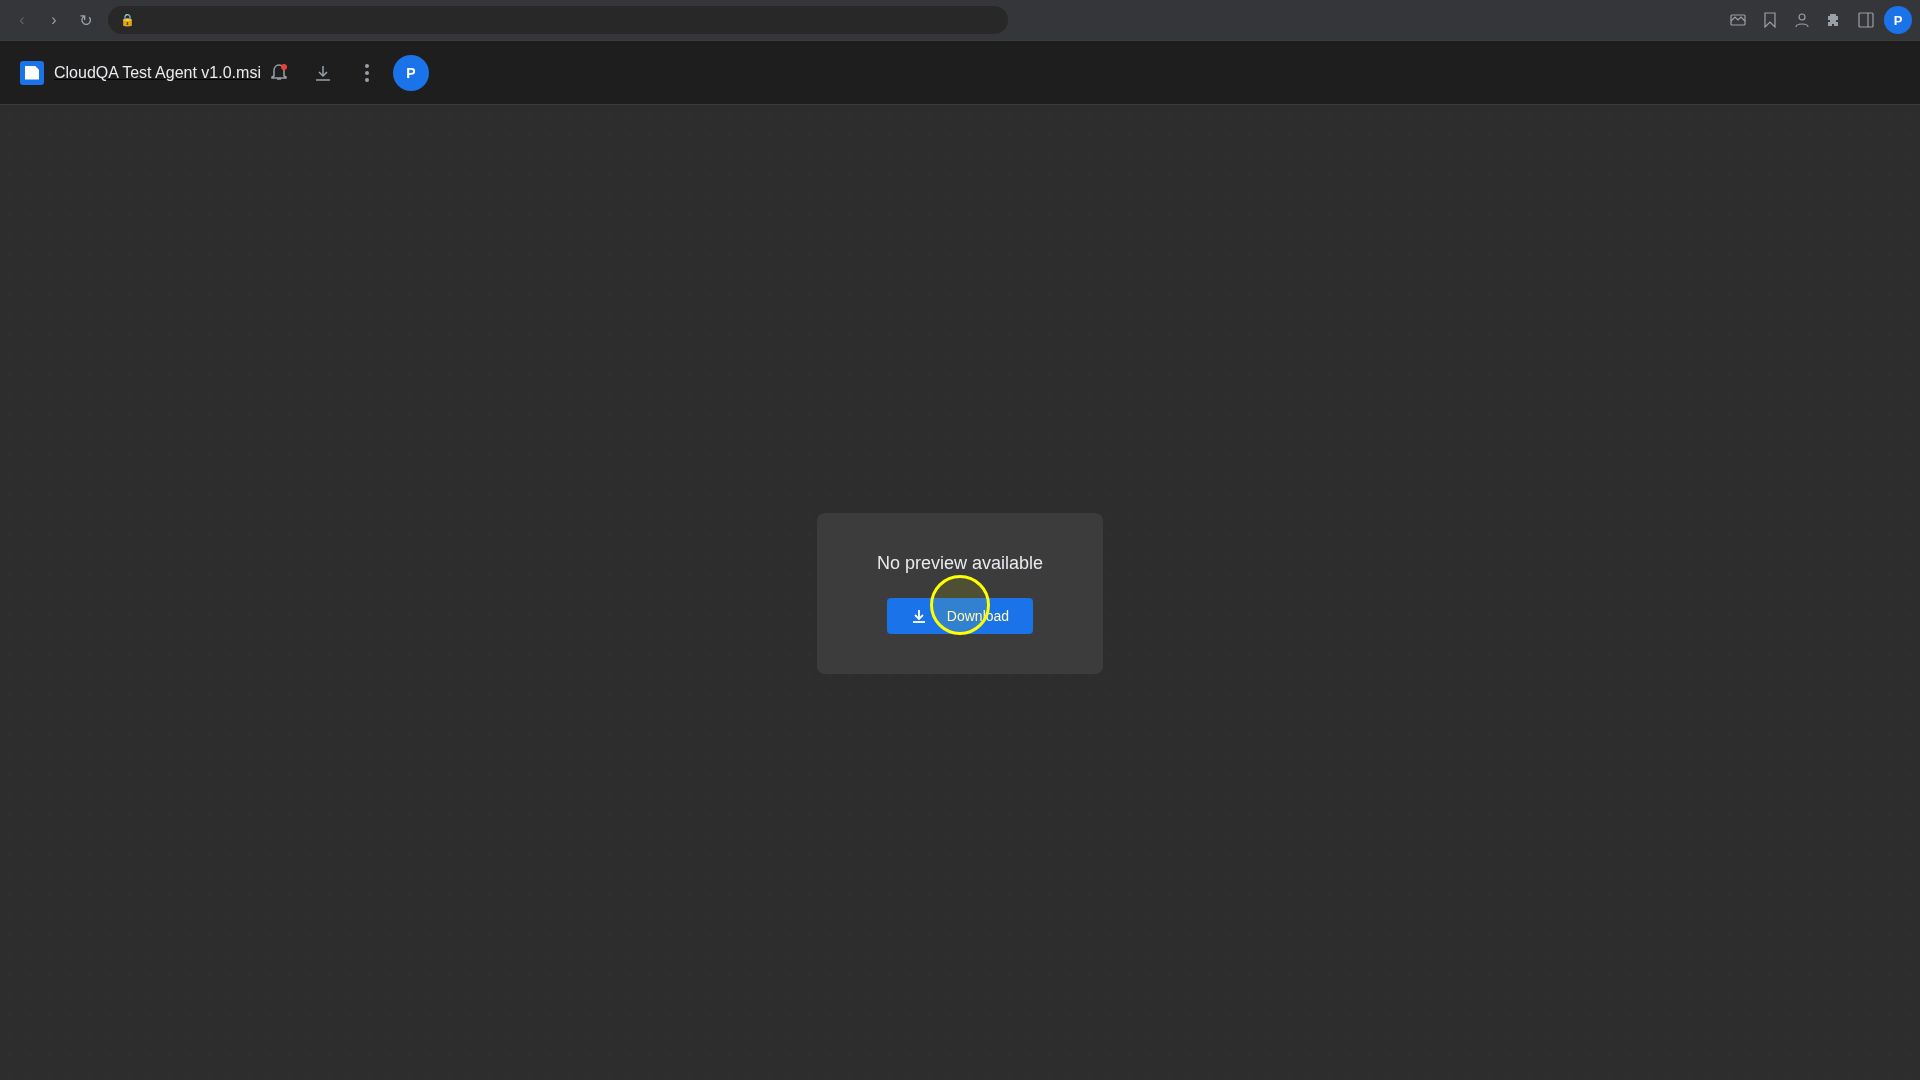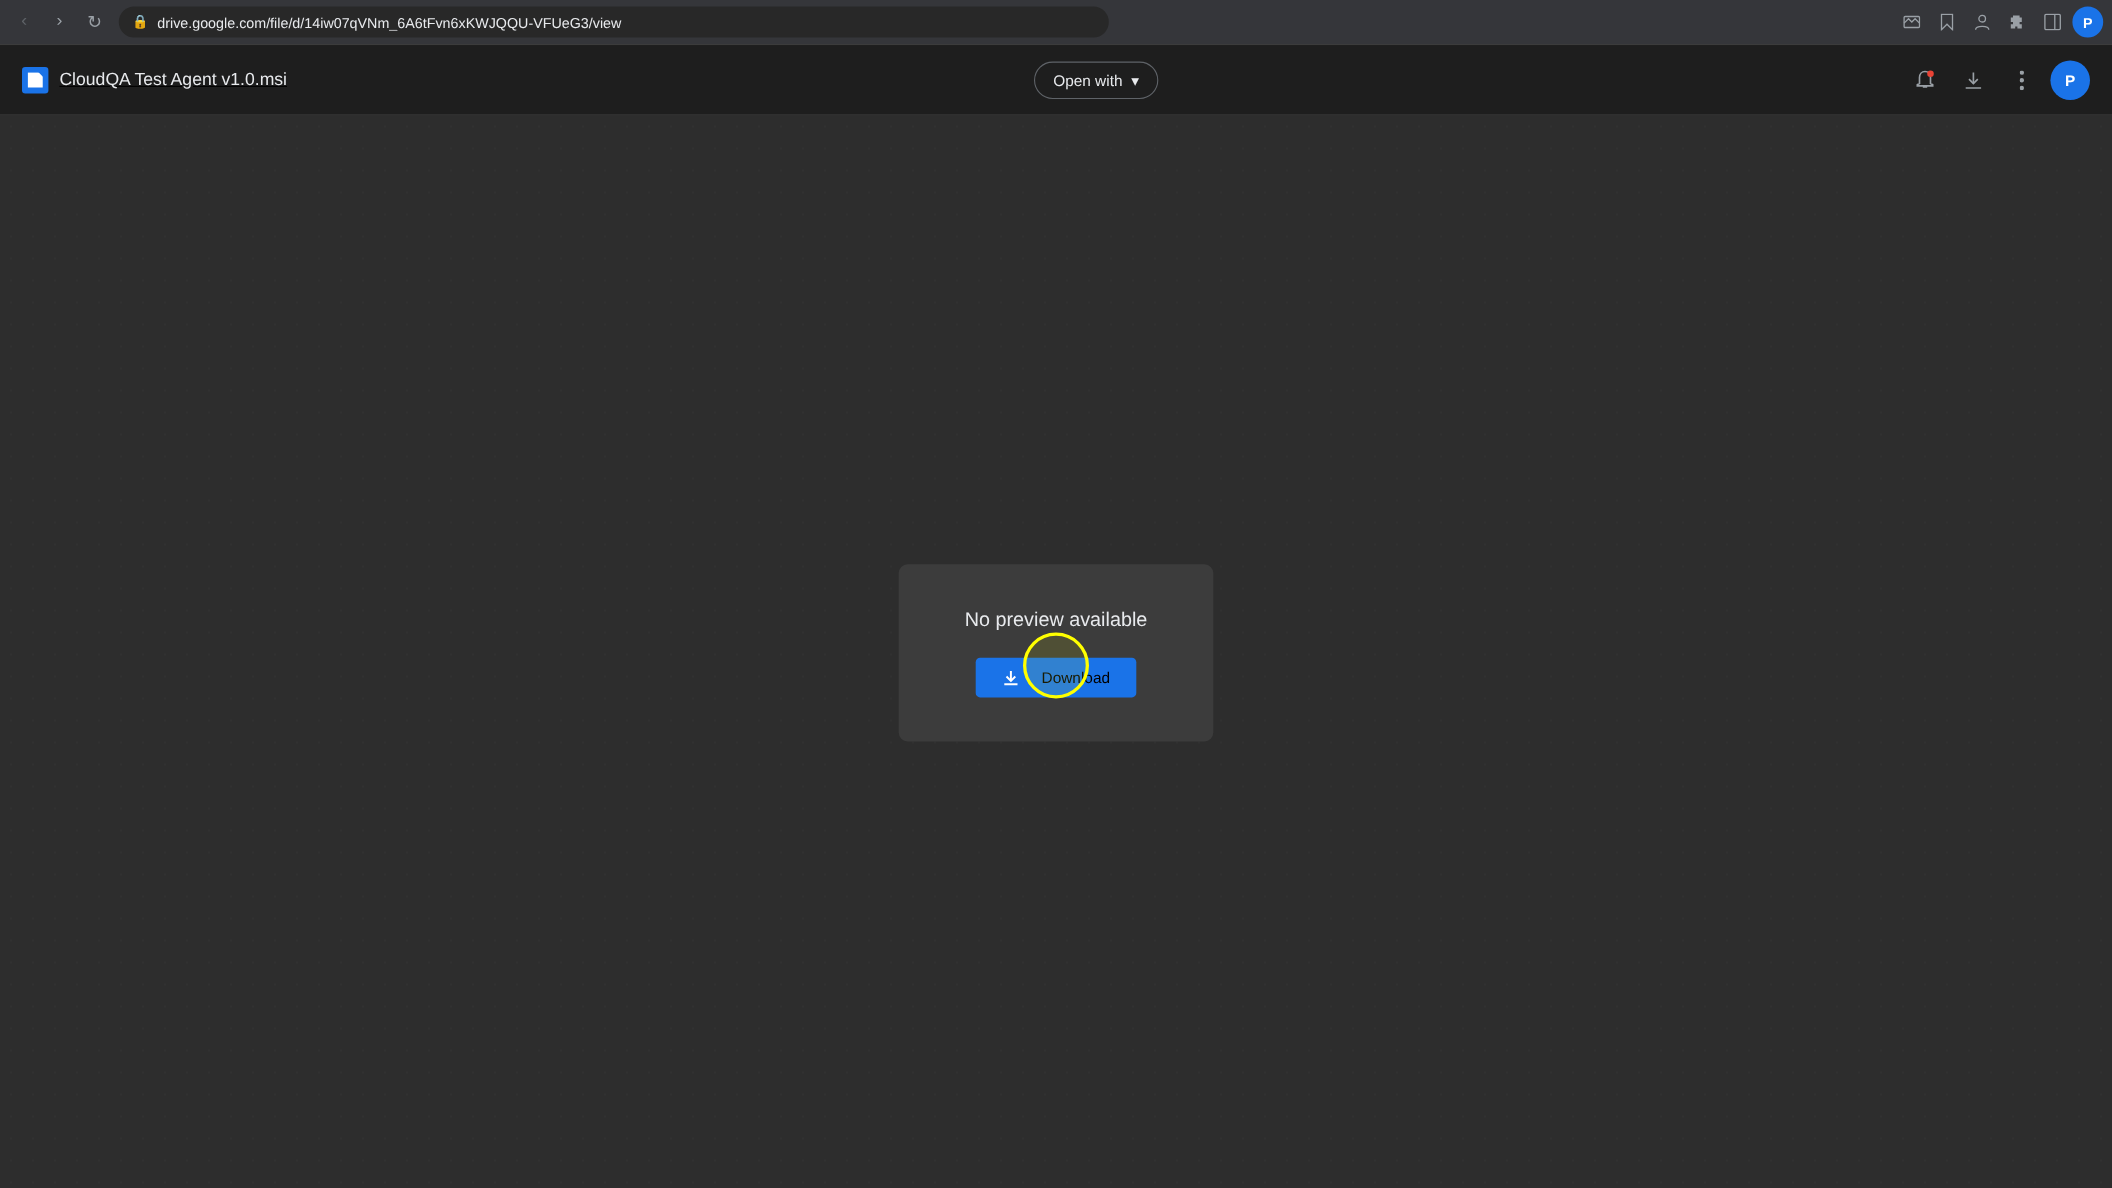--- a/index.html
+++ b/index.html
@@ -239,21 +239,21 @@
     }
 
     .no-preview-text {
       color: #e8eaed;
       font-size: 18px;
       font-weight: 400;
     }
 
     .download-btn {
       background: #1a73e8;
-      color: #000000;
+      color: #fef9c3;
       border: none;
       padding: 10px 24px;
       border-radius: 4px;
       font-size: 14px;
       cursor: pointer;
       display: flex;
       align-items: center;
       gap: 20px;
       font-weight: 500;
     }
@@ -279,21 +279,20 @@
 <div class="browser-chrome">
   <div class="browser-top-bar">
     <div class="browser-controls">
       <button class="nav-btn disabled">‹</button>
       <button class="nav-btn">›</button>
       <button class="nav-btn">↻</button>
     </div>
 
     <div class="address-bar">
       <span class="lock-icon">🔒</span>
-      <input type="text" readonly="" value="drive.google.com/file/d/14iw07qVNm_6A6tFvn6xKWJQQU-VFUeG3/view" style="">
     </div>
 
     <div class="browser-actions">
       <button class="browser-action-btn">
         <svg width="16" height="16" viewBox="0 0 16 16" fill="#9aa0a6">
           <rect x="1" y="3" width="14" height="10" rx="1" fill="none" stroke="#9aa0a6" stroke-width="1.2"></rect>
           <polyline points="1,9 5,5 8,8 11,5 15,9" fill="none" stroke="#9aa0a6" stroke-width="1.2"></polyline>
         </svg>
       </button>
       <button class="browser-action-btn">
@@ -324,26 +323,20 @@
 </div>
 
 <div class="app-header">
   <div class="file-title-area">
     <div class="msi-icon">
       <div class="msi-icon-inner"></div>
     </div>
     <span class="file-name">CloudQA Test Agent v1.0.msi</span>
   </div>
 
-  <div class="header-center">
-    <button class="open-with-btn">
-      <span>Open with</span>
-      <span>▾</span>
-    </button>
-  </div>
 
   <div class="header-actions">
     <button class="header-icon-btn">
       <svg width="20" height="20" viewBox="0 0 20 20" fill="none" stroke="#9aa0a6" stroke-width="1.5">
         <path d="M10 2 C7 2 5 4.5 5 7.5 L5 13 L3 14 L3 15 L17 15 L17 14 L15 13 L15 7.5 C15 4.5 13 2 10 2z"></path>
         <line x1="8" y1="16" x2="12" y2="16"></line>
         <circle cx="15" cy="4" r="3" fill="#ea4335" stroke="none"></circle>
       </svg>
     </button>
     <button class="header-icon-btn">

